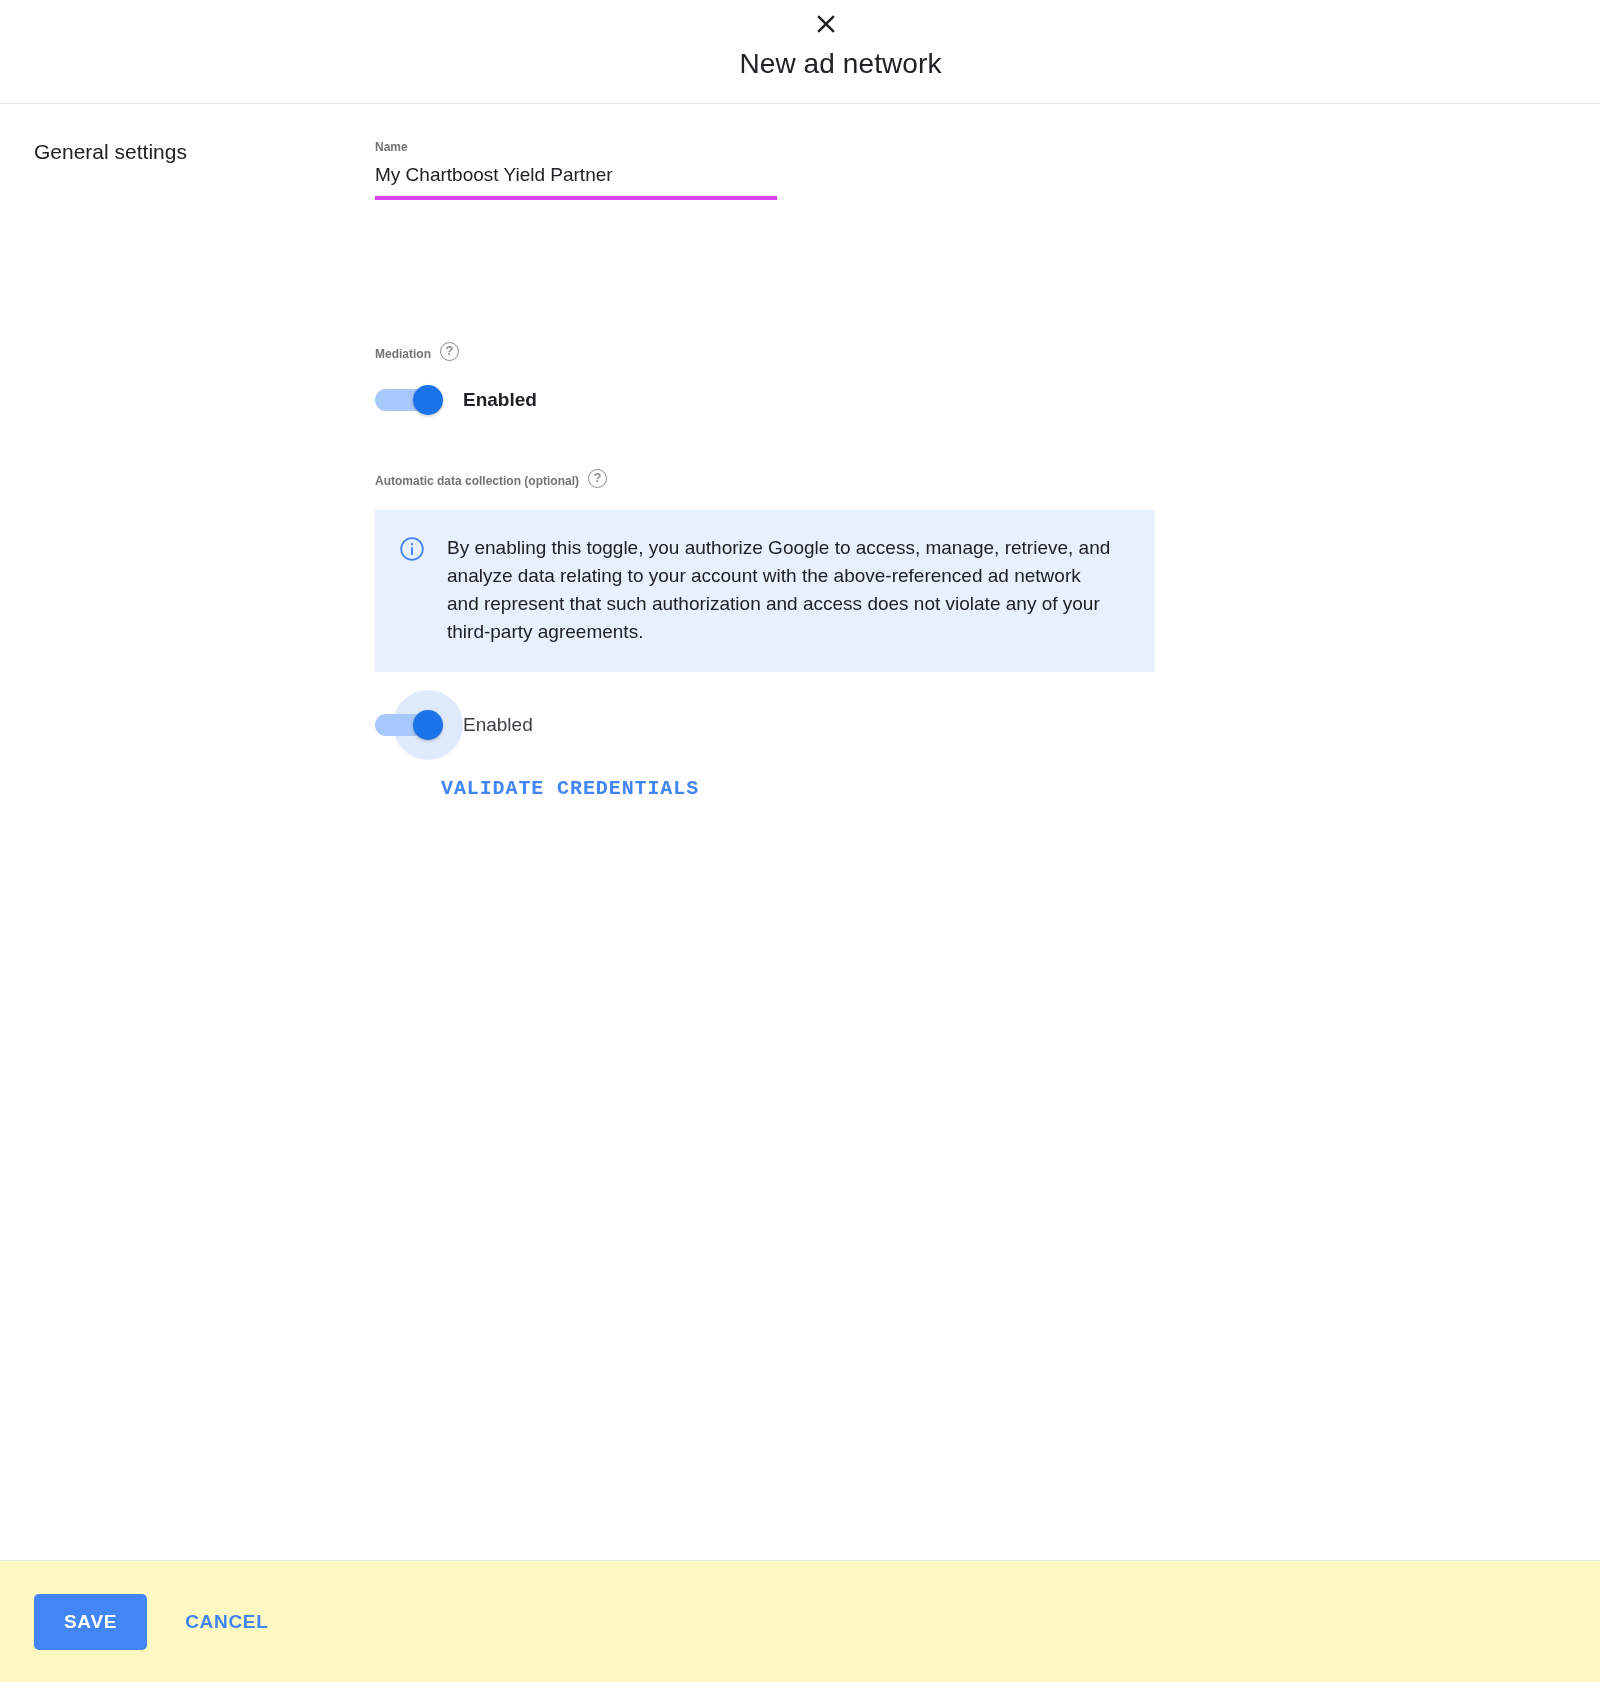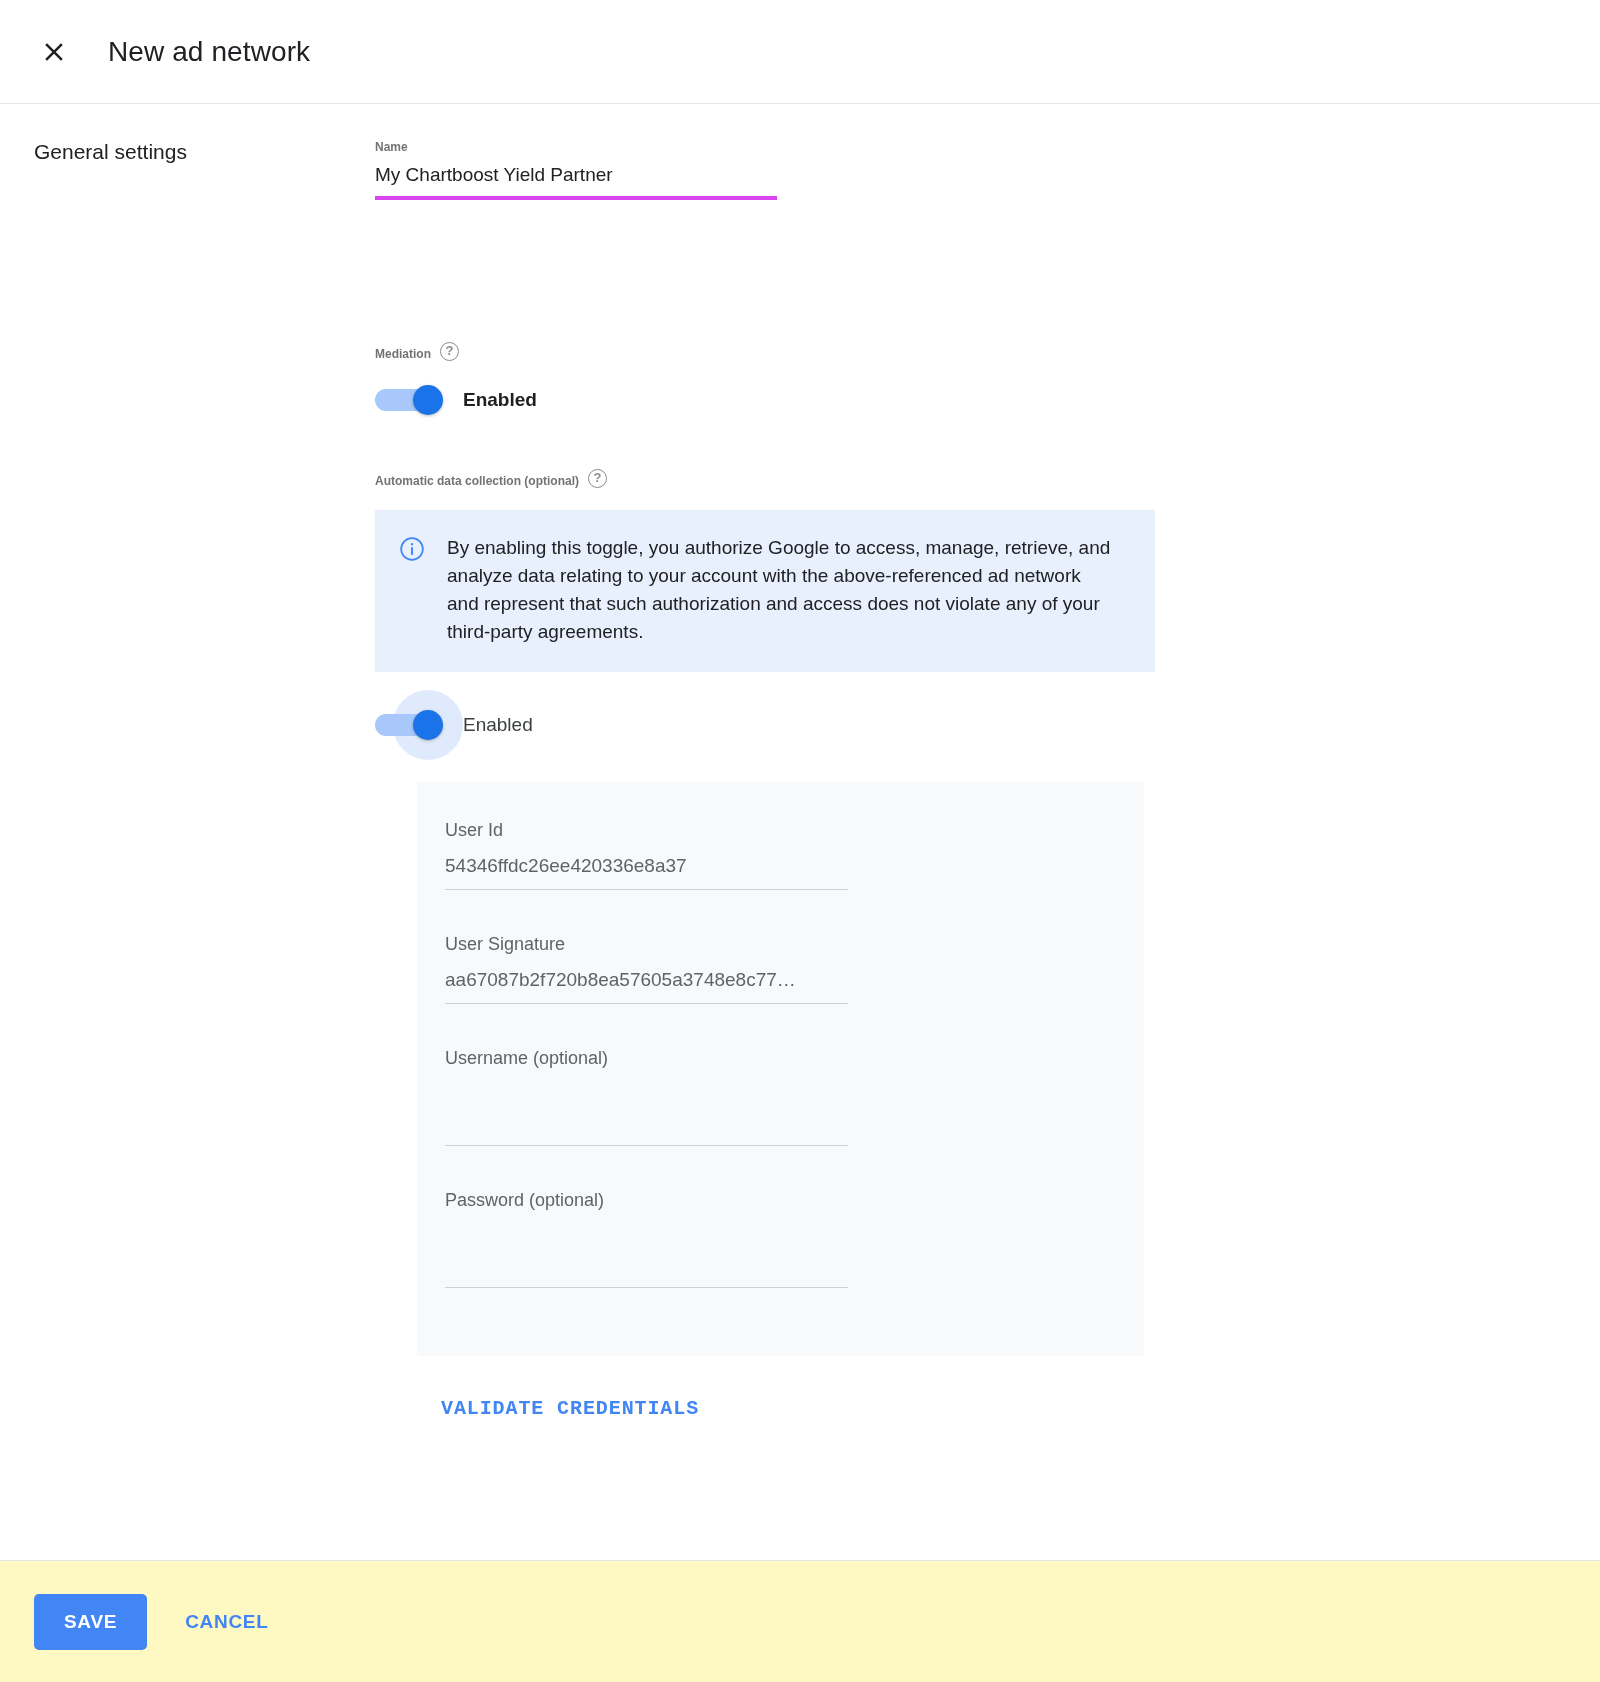--- a/index.html
+++ b/index.html
@@ -15,22 +15,23 @@
     height: 1682px;
     position: relative;
     overflow: hidden;
   }
 
   
   .header {
     height: 104px;
     display: flex;
     align-items: center;
-    padding-left: 30px;
+    padding-left: 51px;
     border-bottom: 1px solid #e4e6e8;
+    flex-direction: column;
   }
   .close-btn {
     width: 48px;
     height: 48px;
     display: flex;
     align-items: center;
     justify-content: center;
     cursor: pointer;
     border-radius: 50%;
   }
@@ -328,49 +329,20 @@
       <div class="toggle-row">
         <div class="toggle focused">
           <div class="track"></div>
           <div class="knob"></div>
         </div>
         <div class="toggle-text">Enabled</div>
       </div>
     </div>
 
     
-    <div class="cred-panel">
-
-      <div class="cred-field">
-        <div class="cred-label">User Id</div>
-        <input class="cred-input" type="text" value="54346ffdc26ee420336e8a37" style="">
-      </div>
-
-      <div style="height:32px"></div>
-
-      <div class="cred-field">
-        <div class="cred-label">User Signature</div>
-        <input class="cred-input" type="text" value="aa67087b2f720b8ea57605a3748e8c77…" style="">
-      </div>
-
-      <div style="height:32px"></div>
-
-      <div class="cred-field">
-        <div class="cred-label">Username (optional)</div>
-        <input class="cred-input empty" type="text" value="" style="">
-      </div>
-
-      <div style="height:32px"></div>
-
-      <div class="cred-field">
-        <div class="cred-label">Password (optional)</div>
-        <input class="cred-input empty" type="password" value="" style="">
-      </div>
-
-    </div>
 
     <button class="validate-btn">VALIDATE CREDENTIALS</button>
 
   </div>
 </div>
 
 <div class="footer">
   <button class="save-btn">SAVE</button>
   <button class="cancel-btn">CANCEL</button>
 </div>

